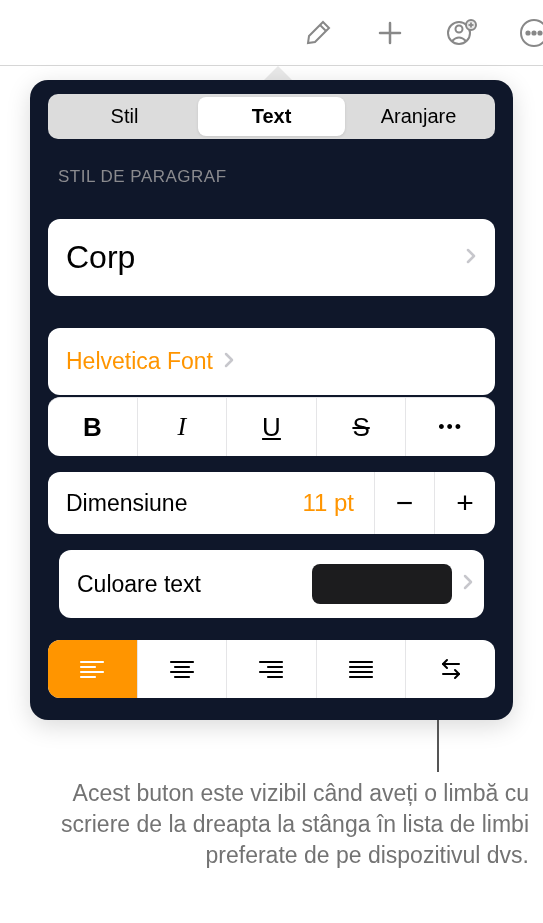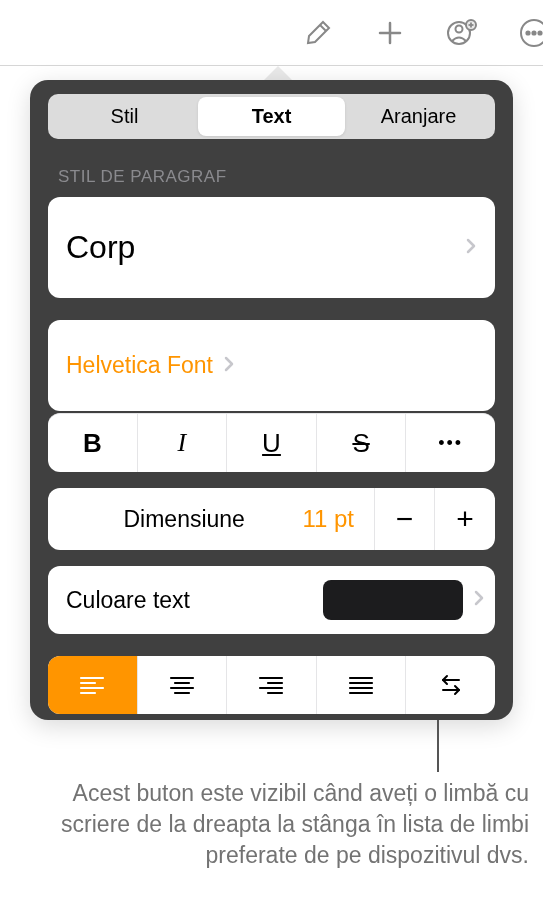--- a/index.html
+++ b/index.html
@@ -42,21 +42,21 @@
       transform: translateX(-50%);
       border-left: 15px solid transparent;
       border-right: 15px solid transparent;
       border-bottom: 15px solid #e9e9e9;
     }
     .panel {
       position: absolute;
       top: 80px;
       left: 30px;
       right: 30px;
-      background: #404040;
+      background: #0f172a;
       border-radius: 18px;
       padding-top: 14px;
       box-shadow: 0 6px 24px rgba(0,0,0,0.15);
       overflow: hidden;
       height: 640px;
     }
     .tabs {
       display: flex;
       margin: 0 18px;
       background: #dcdcdc;
@@ -85,22 +85,23 @@
       margin: 28px 28px 10px;
     }
     .card {
       background: #fff;
       margin: 0 18px;
       border-radius: 12px;
     }
     .row {
       display: flex;
       align-items: center;
-      padding: 32px 18px;
+      padding: 20px 18px;
       min-height: 58px;
+      margin-top: 32px;
     }
     .row-label {
       font-size: 23px;
       color: #000;
       flex: 1;
     }
     .row-value {
       font-size: 23px;
       color: #ff9500;
       margin-right: 10px;
@@ -140,41 +141,41 @@
     .style-btn.strike { text-decoration: line-through; }
     .size-row {
       display: flex;
       align-items: center;
       margin: 16px 18px 0;
       background: #fff;
       border-radius: 12px;
       padding: 0 0 0 18px;
       height: 62px;
     }
-    .size-label { font-size: 23px; flex: 1; text-align: center; }
+    .size-label { font-size: 23px; flex: 1; }
     .size-value { font-size: 24px; color: #ff9500; margin-right: 20px; }
     .stepper {
       display: flex;
       height: 62px;
       border-left: 1px solid #e5e5e7;
     }
     .stepper-btn {
       width: 60px;
       display: flex;
       align-items: center;
       justify-content: center;
       font-size: 30px;
       color: #000;
       cursor: pointer;
     }
     .stepper-btn:first-child { border-right: 1px solid #e5e5e7; }
     .color-row {
       display: flex;
       align-items: center;
-      margin: 16px 18px 0;
+      margin: 16px 29px 0;
       background: #fff;
       border-radius: 12px;
       padding: 14px 10px 14px 18px;
     }
     .color-label { font-size: 23px; flex: 1; }
     .color-swatch {
       width: 140px;
       height: 40px;
       background: #1c1c1e;
       border-radius: 8px;

